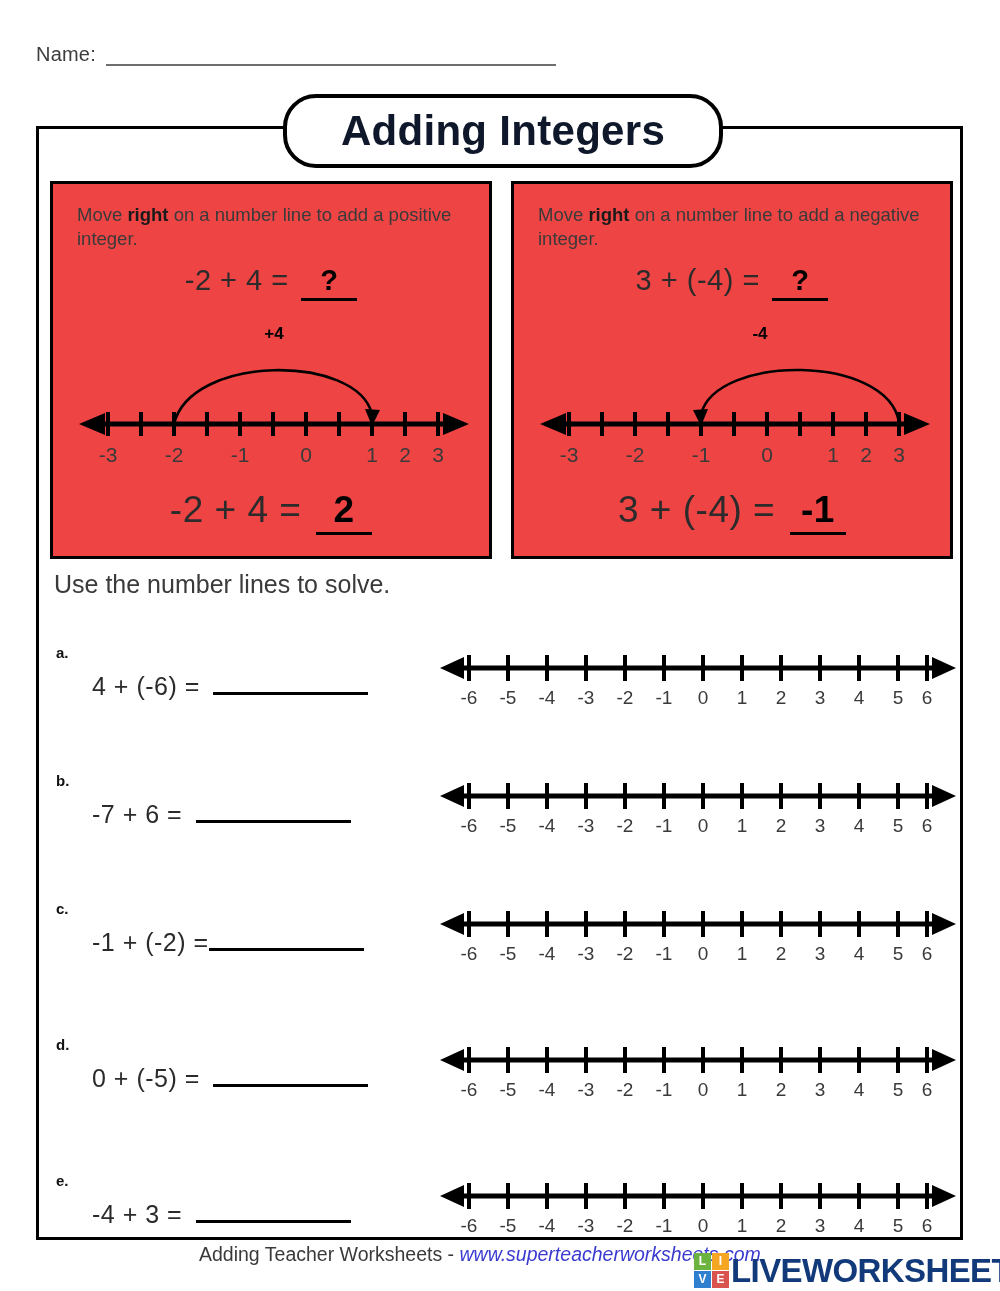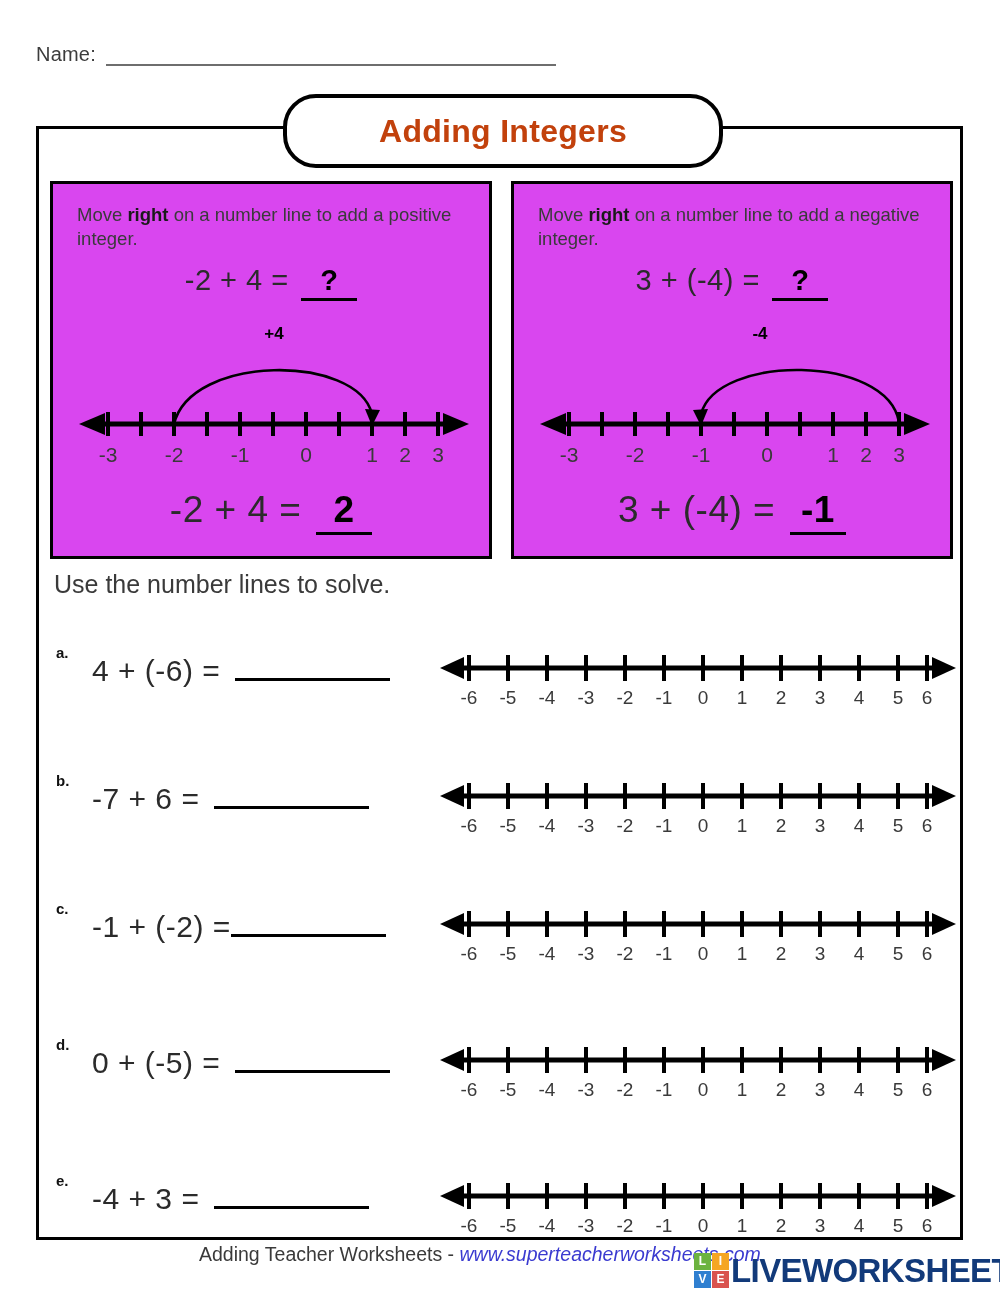--- a/index.html
+++ b/index.html
@@ -62,35 +62,35 @@
     height: 66px;
     border: 4px solid #000;
     border-radius: 33px;
     background: #fff;
     display: flex;
     align-items: center;
     justify-content: center;
     z-index: 5;
   }
   #title-text {
-    font-size: 32px;
+    font-size: 42px;
     font-weight: bold;
     letter-spacing: .3px;
-    color: #c2410c;
+    color: #0f172a;
   }
 
   
   .example-box {
     position: absolute;
     top: 181px;
     width: 442px;
     height: 378px;
     border: 3px solid #000;
     box-sizing: border-box;
-    background: #d946ef;
+    background: #ef4444;
   }
   #example-box-left  { left: 50px; }
   #example-box-right { left: 511px; }
 
   .example-caption {
     position: absolute;
     left: 24px;
     top: 19px;
     width: 390px;
     font-size: 18.5px;
@@ -159,22 +159,22 @@
     position: absolute;
     left: 6px;
     top: 0px;
     font-size: 15px;
     font-weight: bold;
     color: #111;
   }
   .prob-expr {
     position: absolute;
     left: 42px;
-    top: 10px;
-    font-size: 30px;
+    top: 26px;
+    font-size: 25px;
     color: #2b2b2b;
     letter-spacing: .5px;
     white-space: nowrap;
   }
   .prob-blank {
     display: inline-block;
     width: 155px;
     border-bottom: 3px solid #000;
     height: 22px;
     vertical-align: baseline;

